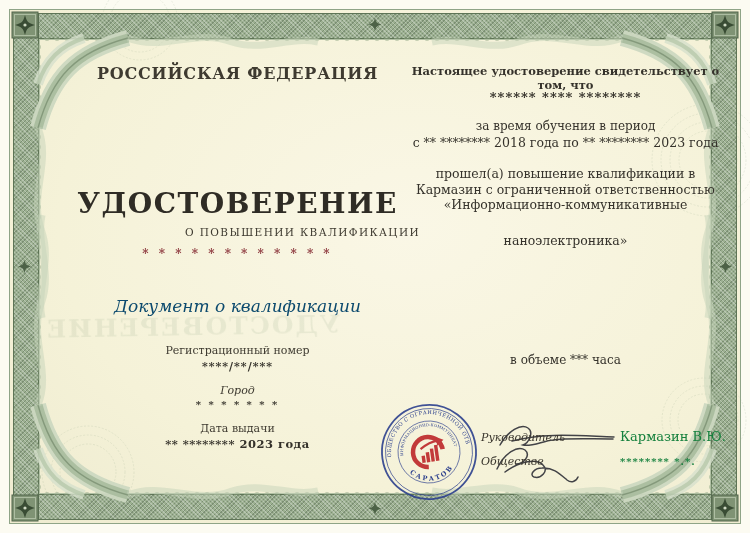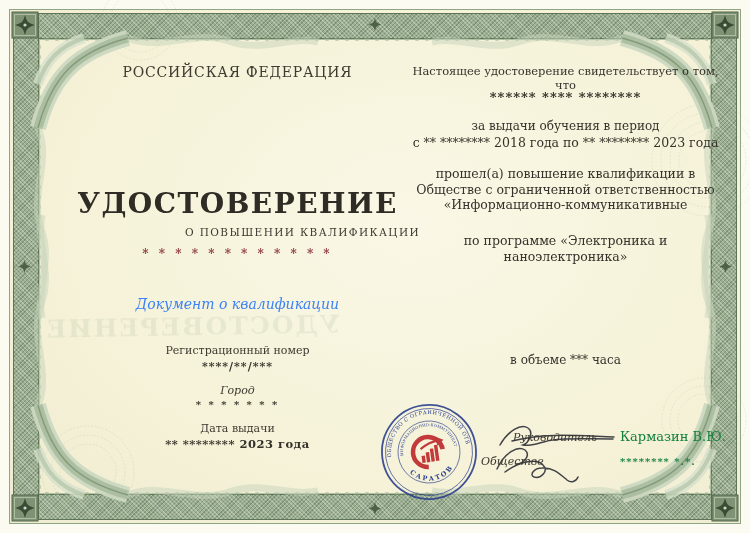--- a/index.html
+++ b/index.html
@@ -26,31 +26,31 @@
   .sc-l{top:42px;bottom:42px;left:38px;width:8px;
         background:radial-gradient(circle at 0% 50%, rgba(146,168,134,.55) 0 2.6px, rgba(146,168,134,0) 3.4px);
         background-size:8px 10px;background-repeat:repeat-y;}
   .sc-r{top:42px;bottom:42px;right:38px;width:8px;
         background:radial-gradient(circle at 100% 50%, rgba(146,168,134,.55) 0 2.6px, rgba(146,168,134,0) 3.4px);
         background-size:8px 10px;background-repeat:repeat-y;}
   
   .col-left{position:absolute;left:55px;top:0;width:365px;text-align:center;}
   .col-right{position:absolute;left:408px;top:0;width:315px;text-align:center;}
   .t{position:absolute;left:0;right:0;text-align:center;}
-  .country{top:64px;font-size:14px;letter-spacing:.8px;color:#3e3a30;}
+  .country{top:64px;font-size:16px;letter-spacing:.8px;color:#3e3a30;font-weight:bold;}
   .title{top:187px;font-size:28px;font-weight:bold;letter-spacing:1.5px;color:#2f2c25;}
   .subtitle{top:226px;font-size:10.5px;letter-spacing:1.4px;color:#3e3a30;text-align:right;}
   .stars-red{top:247px;font-size:12px;font-weight:bold;letter-spacing:3px;color:#8f3c41;}
-  .doc-type{top:296px;font-size:14px;font-style:italic;color:#3b82f6;}
+  .doc-type{top:296px;font-size:17px;font-style:italic;color:#0c4a6e;}
   .lbl{font-size:11px;color:#3e3a30;}
   .val{font-weight:bold;color:#34312a;}
   .reg-label{top:344px;text-align:center;} .reg-value{top:360px;font-size:11px;letter-spacing:1px;}
   .city-label{top:384px;font-style:italic;} .city-value{top:399px;font-size:10px;letter-spacing:2px;}
   .date-label{top:422px;} .date-value{top:437px;font-size:11.5px;letter-spacing:.5px;}
-  .intro{top:64px;font-size:11.5px;}
+  .intro{top:64px;font-size:11.5px;font-weight:bold;}
   .name{top:90px;font-size:13px;font-weight:bold;letter-spacing:1px;color:#2f2c25;}
   .period1{top:119px;font-size:12px;}
   .period2{top:135px;font-size:12.5px;}
   .completion{top:166px;font-size:12.5px;line-height:15.5px;}
   .program{top:233px;font-size:12.5px;line-height:15.5px;}
   .volume{top:353px;font-size:12px;}
   .sig-label{position:absolute;font-size:11px;font-style:italic;color:#3a362d;}
   .sig-name{position:absolute;font-size:13px;color:#15803d;}
   .sig-name.sec{font-size:10px;font-weight:bold;letter-spacing:1px;}
   .watermark{position:absolute;left:60px;top:312px;width:280px;text-align:center;
@@ -176,31 +176,30 @@
     <div class="t val reg-value">****/**/***</div>
     <div class="t lbl city-label">Город</div>
     <div class="t val city-value">* * * * * * *</div>
     <div class="t lbl date-label">Дата выдачи</div>
     <div class="t val date-value">** ******** 2023 года</div>
   </div>
 
   <div class="col-right">
     <div class="t intro">Настоящее удостоверение свидетельствует о том, что</div>
     <div class="t name">****** **** ********</div>
-    <div class="t period1">за выдачи обучения в период</div>
+    <div class="t period1">за время обучения в период</div>
     <div class="t period2">с ** ******** 2018 года по ** ******** 2023 года</div>
     <div class="t completion">
       <div>прошел(а) повышение квалификации в</div>
-      <div>Обществе с ограниченной ответственностью</div>
+      <div>Кармазин с ограниченной ответственностью</div>
       <div>«Информационно-коммуникативные</div>
     </div>
     <div class="t program">
-      <div>по программе «Электроника и</div>
       <div>наноэлектроника»</div>
     </div>
     <div class="t volume">в объеме *** часа</div>
   </div>
 
-  <div class="sig-label" style="left:481px;top:431px;margin-left:32px;">Руководитель</div>
+  <div class="sig-label" style="left:481px;top:431px;">Руководитель</div>
   <div class="sig-name" style="left:620px;top:429px;">Кармазин В.Ю.</div>
   <div class="sig-label" style="left:481px;top:455px;">Обществе</div>
   <div class="sig-name sec" style="left:620px;top:456px;">******** *.*.</div>
 </div>
 
 </body></html>

